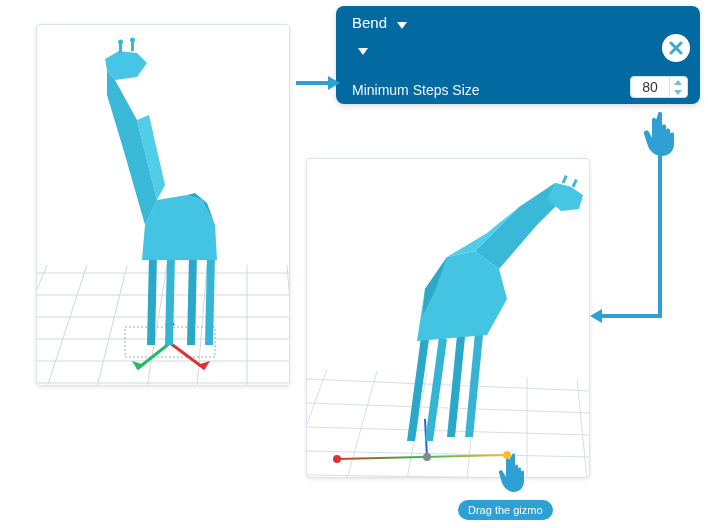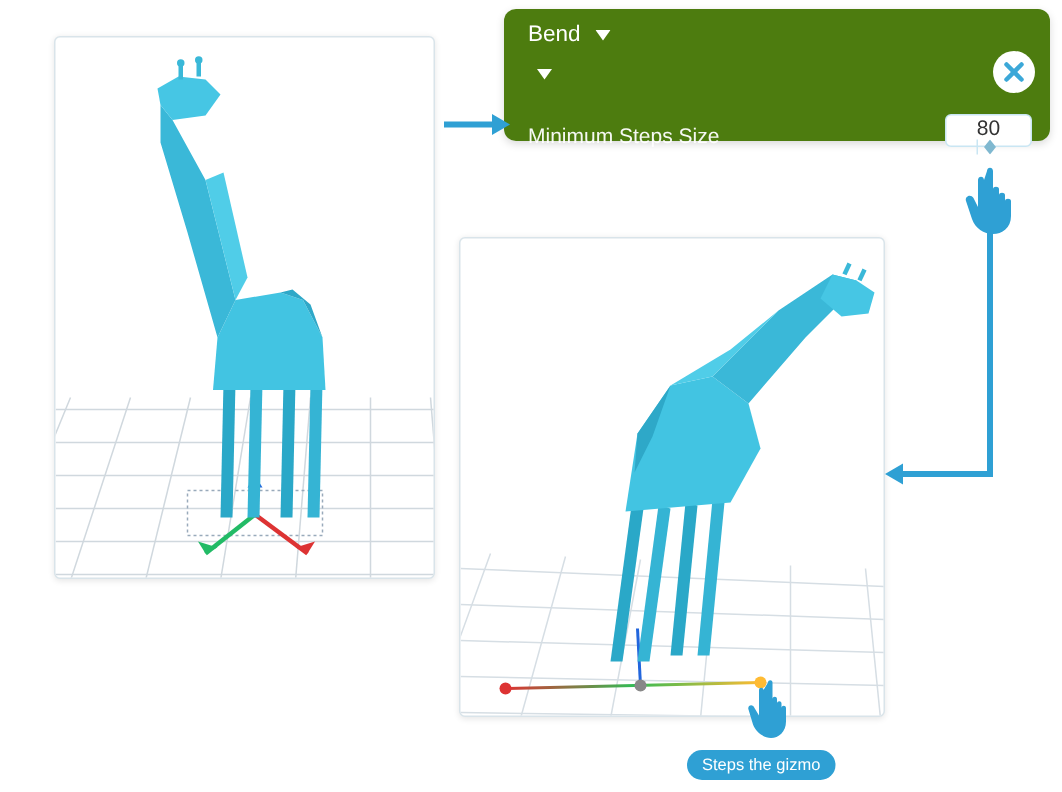--- a/index.html
+++ b/index.html
@@ -1,27 +1,27 @@
 <!DOCTYPE html>
 <html><head>
 <meta charset="utf-8">
 <style>
   * { box-sizing: border-box; margin: 0; padding: 0; }
   html, body { width: 708px; height: 528px; font-family: -apple-system, Helvetica, Arial, sans-serif; background: #fff; overflow: hidden; }
   .stage { position: relative; width: 708px; height: 528px; }
 
   
-  .panel { position: absolute; left: 336px; top: 6px; width: 364px; height: 88px; background: #4d7c0f; border-radius: 8px; color: #fff; box-shadow: 0 2px 6px rgba(0,0,0,0.15); }
+  .panel { position: absolute; left: 336px; top: 6px; width: 364px; height: 98px; background: #0369a1; border-radius: 8px; color: #fff; box-shadow: 0 2px 6px rgba(0,0,0,0.15); }
   .panel-title { position: absolute; left: 16px; top: 8px; font-size: 15px; font-weight: 400; }
   .panel-section { position: absolute; left: 16px; top: 34px; font-size: 15px; font-weight: 700; }
   .panel-label { position: absolute; left: 16px; top: 76px; font-size: 14px; font-weight: 400; opacity: 0.95; }
   .panel-caret { display: inline-block; margin-left: 6px; vertical-align: middle; }
   .panel-close { position: absolute; right: 10px; top: 28px; width: 28px; height: 28px; border-radius: 50%; background: #fff; display: flex; align-items: center; justify-content: center; cursor: pointer; }
   .panel-close svg { width: 14px; height: 14px; }
-  .panel-input { position: absolute; right: 12px; top: 70px; width: 58px; height: 22px; background: #fff; border-radius: 4px; border: 1px solid #c9e6f3; display: flex; align-items: center; flex-direction: column; }
+  .panel-input { position: absolute; right: 12px; top: 70px; width: 58px; height: 22px; background: #fff; border-radius: 4px; border: 1px solid #c9e6f3; display: flex; align-items: center; }
   .panel-input input { width: 38px; border: none; outline: none; font-size: 14px; text-align: center; color: #333; background: transparent; }
   .stepper { width: 16px; height: 100%; border-left: 1px solid #c9e6f3; display: flex; flex-direction: column; }
   .step-btn { flex: 1; display: flex; align-items: center; justify-content: center; cursor: pointer; }
 
   
   .card { position: absolute; background: #fff; border: 1px solid #d9e4ea; border-radius: 4px; box-shadow: 0 1px 4px rgba(0,0,0,0.1); overflow: hidden; }
   .card.before { left: 36px; top: 24px; width: 254px; height: 362px; }
   .card.after  { left: 306px; top: 158px; width: 284px; height: 320px; }
 
   
@@ -192,15 +192,15 @@
       <path d="M22 6 C22 3 26 3 26 6 L26 18 C26 16 30 16 30 18 L30 22 C30 20 34 20 34 22 L34 26 C34 24 38 24 38 26 L38 36 C38 44 32 48 26 48 C20 48 14 44 12 38 L8 26 C7 23 11 21 13 24 L16 30 L16 12 C16 9 20 9 20 12 L22 6 Z" fill="#2fa0d4"></path>
     </svg>
   </div>
 
   <div class="hand gizmo">
     <svg viewBox="0 0 46 46">
       <path d="M20 5 C20 3 23 3 23 5 L23 16 C23 14 26 14 26 16 L26 19 C26 17 29 17 29 19 L29 22 C29 20 32 20 32 22 L32 31 C32 38 27 42 22 42 C17 42 12 38 10 33 L7 23 C6 20 10 19 11 22 L14 27 L14 10 C14 8 17 8 17 10 L20 5 Z" fill="#2fa0d4"></path>
     </svg>
   </div>
 
-  <div class="tooltip">Steps the gizmo</div>
+  <div class="tooltip">Drag the gizmo</div>
 
 </div>
 
 </body></html>

